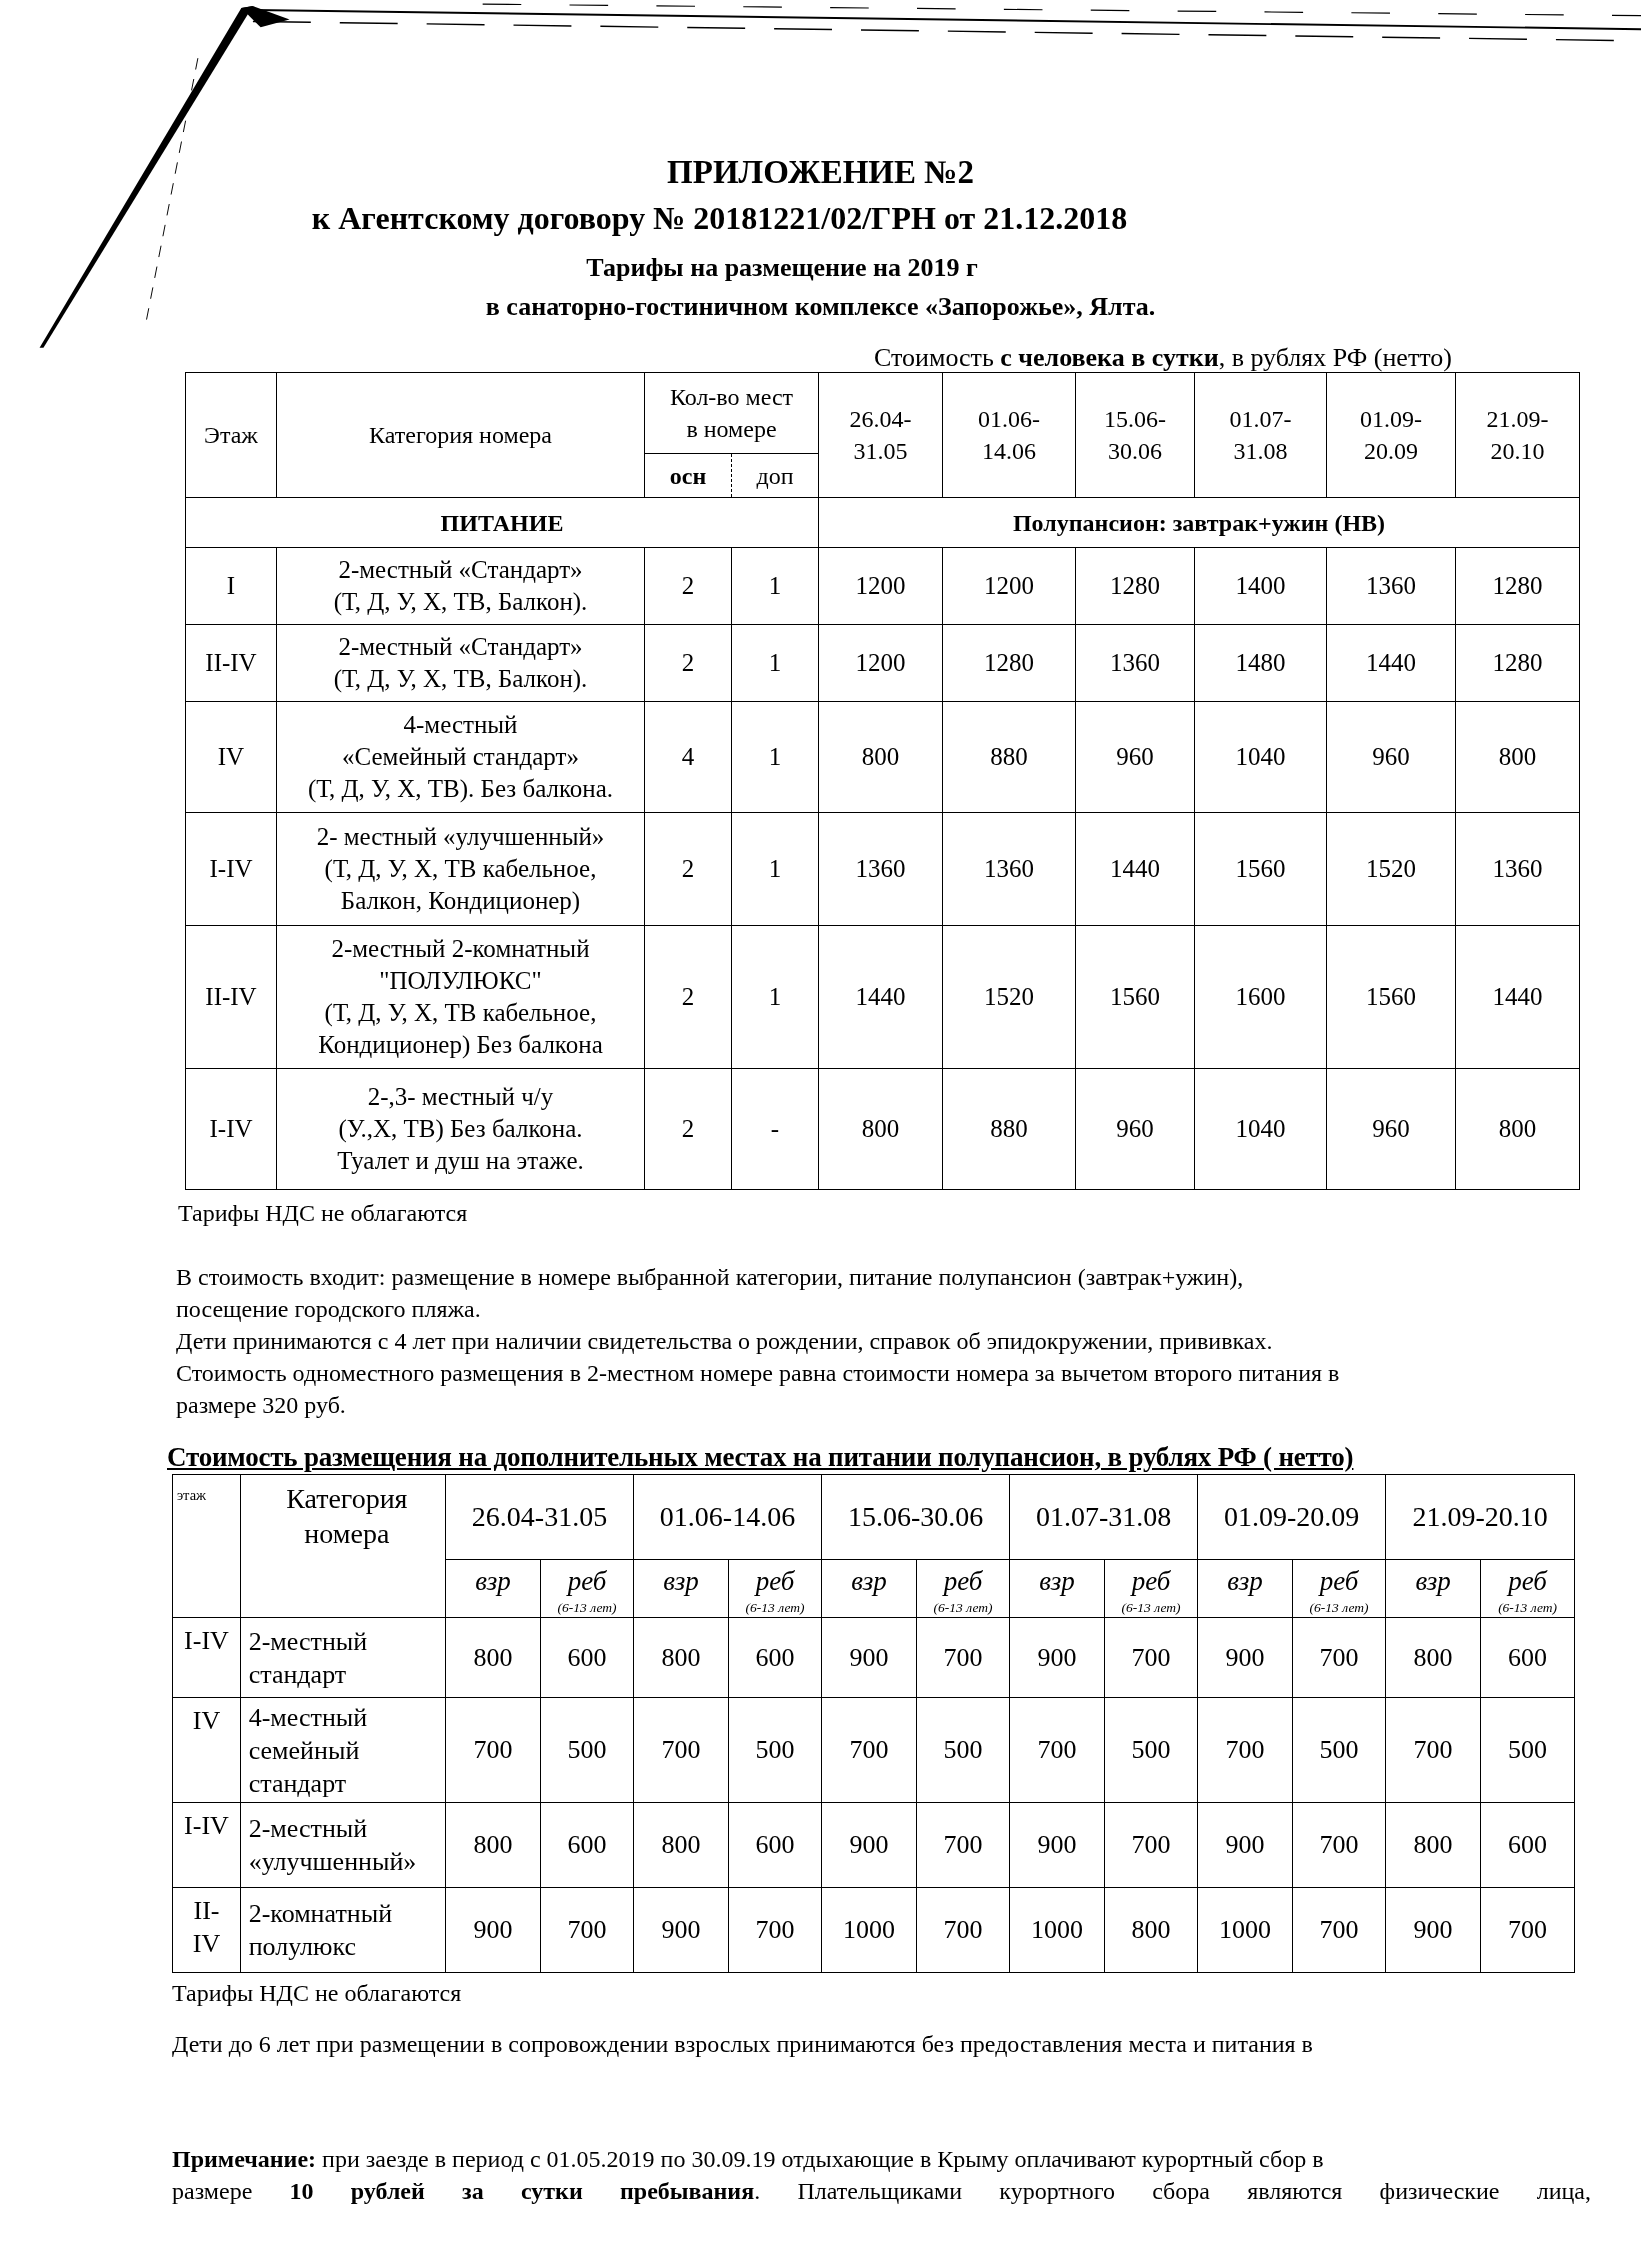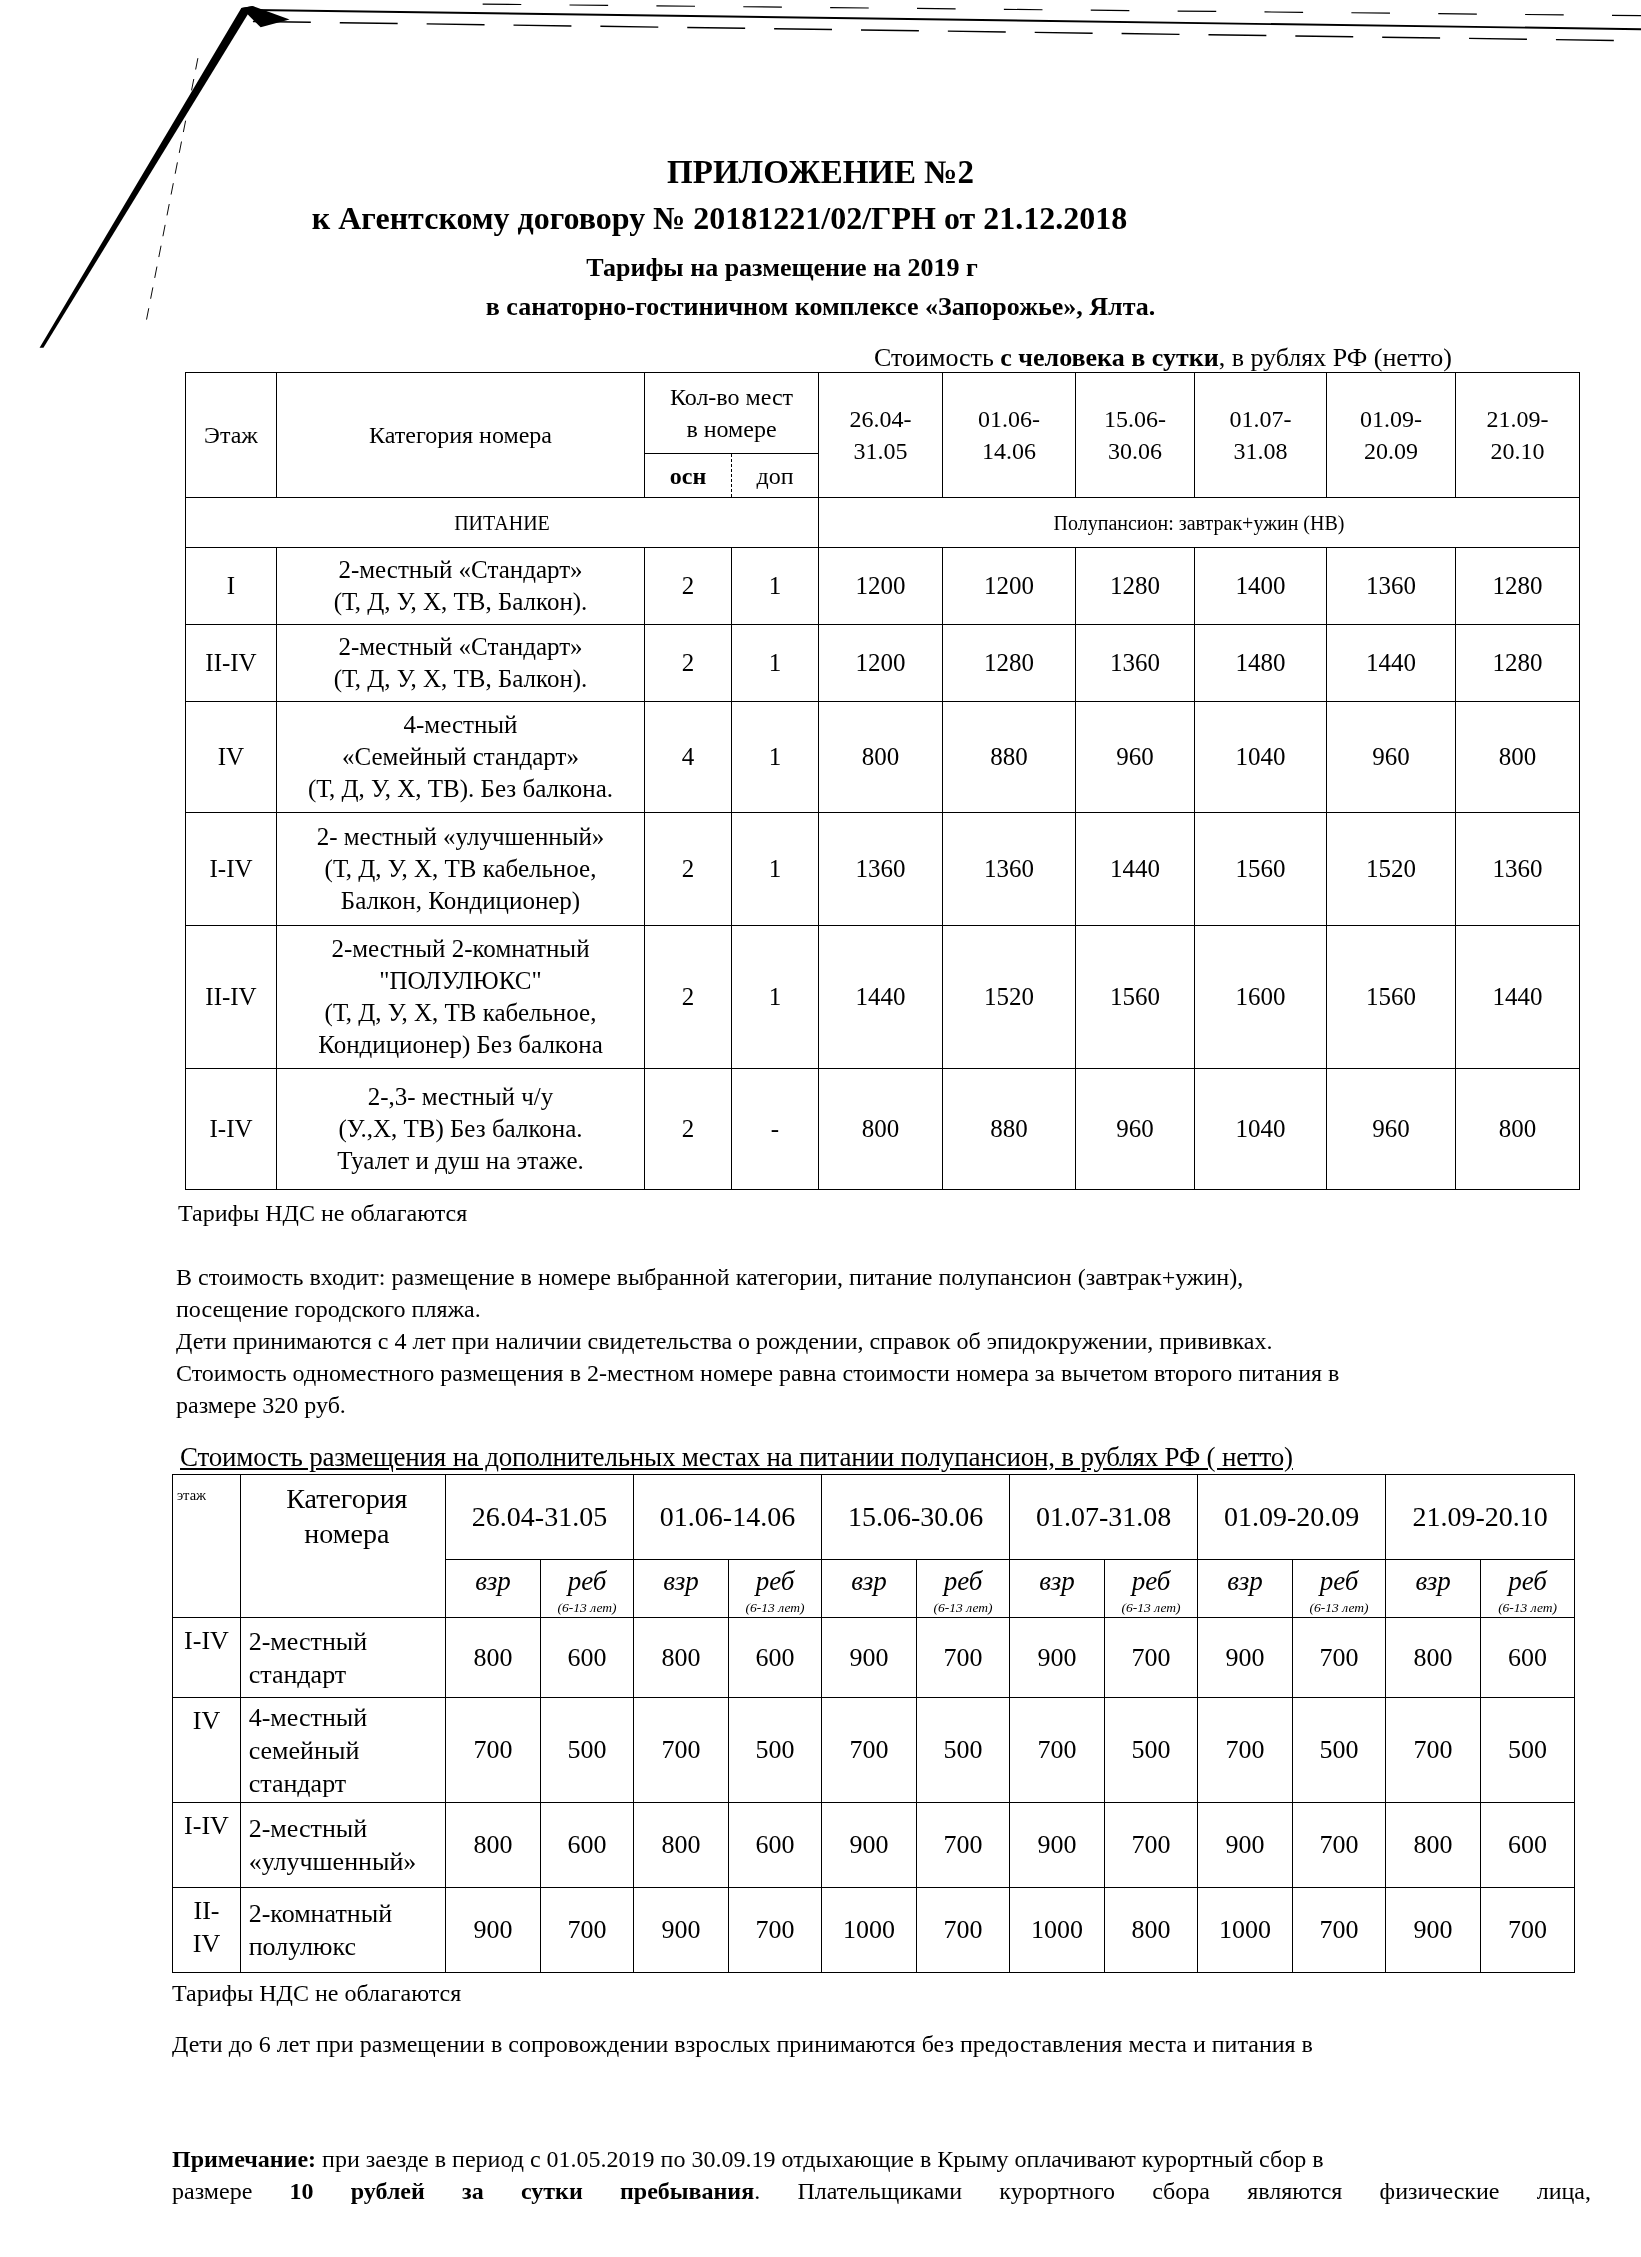--- a/index.html
+++ b/index.html
@@ -14,33 +14,33 @@
   .caption1 { left:874px; top:343px; font-size:26px; white-space:nowrap; }
   .caption1 b { font-weight:bold; }
 
   table { border-collapse:collapse; position:absolute; table-layout:fixed; }
   td, th { border:1.5px solid #000; padding:0; text-align:center; vertical-align:middle;
            font-weight:normal; font-size:25px; line-height:32px; }
   #t1 { left:185px; top:372px; width:1393px; }
   #t1 .hdr td { font-size:24px; }
   #t1 .dash-l { border-left:1.4px dashed #000; }
   #t1 .dash-r { border-right:1.4px dashed #000;font-weight:bold; }
-  #t1 .bold { font-weight:normal; font-size:20px; }
+  #t1 .bold { font-weight:bold; font-size:24px; }
 
   .note { font-size:24px; line-height:32px; }
   #t2 { left:172px; top:1474px; width:1397px; }
   #t2 td { font-size:26px; }
   #t2 td.cat { text-align:left; padding-left:7.7px; line-height:33px; font-size:26px; }
   #t2 td.cat-h { text-align:center; padding-left:7.7px; vertical-align:top; padding-top:5.8px; line-height:35px; font-size:28px; }
   #t2 td.etaj-h { font-size:14.5px; vertical-align:top; text-align:left; padding:3.9px 0 0 3.9px; }
   #t2 td.floor { vertical-align:top; padding-top:5.8px; font-size:26px; line-height:33px; }
   #t2 td.date { font-size:28px; }
   #t2 td.sub { vertical-align:top; padding-top:7.7px; font-size:27px; line-height:27px;font-style:italic; }
   #t2 .age { display:block; font-size:13.5px; line-height:17.4px; margin-top:3.9px; }
-  .caption2 { left:180px; top:1442px; font-size:27px; font-weight:normal; text-decoration:underline; white-space:nowrap; letter-spacing:-0.2px; }
+  .caption2 { left:167px; top:1442px; font-size:27px; font-weight:bold; text-decoration:underline; white-space:nowrap; letter-spacing:-0.2px; }
   .scan-lines { left:0; top:0; width:1641px; height:348px; }
 </style>
 </head>
 <body>
 
 <svg class="abs scan-lines" viewBox="0 0 1700 360" width="1641" height="348">
   <polygon points="250,8 262,6 45,360 41,360" fill="#000"></polygon>
   <polygon points="250,8 262,6 300,20 270,28" fill="#000"></polygon>
   <line x1="255" y1="10" x2="1700" y2="30" stroke="#000" stroke-width="2"></line>
   <line x1="262" y1="22" x2="1700" y2="42" stroke="#000" stroke-width="1.5" stroke-dasharray="60 30"></line>

